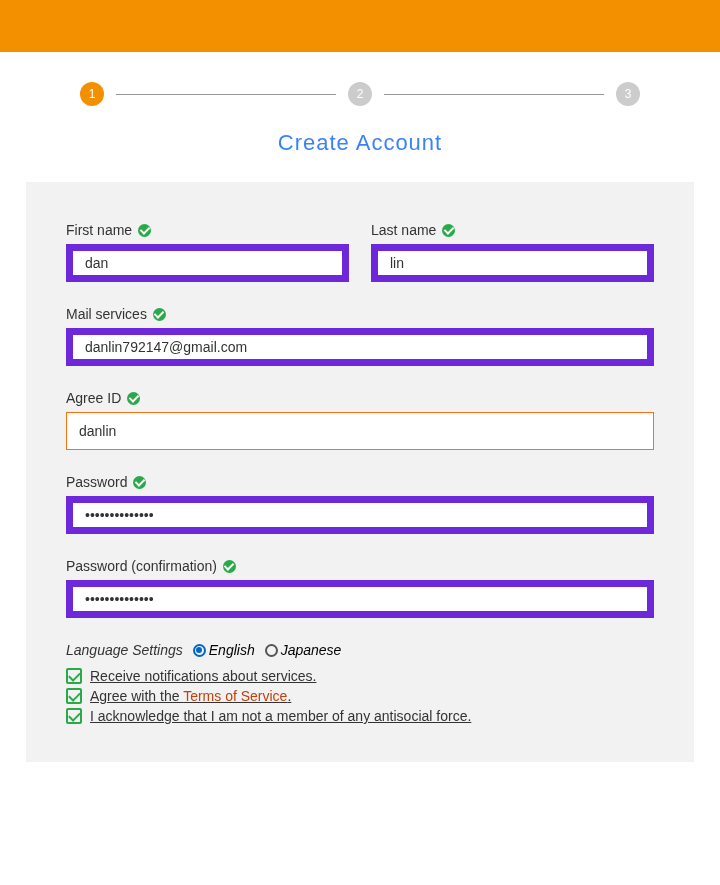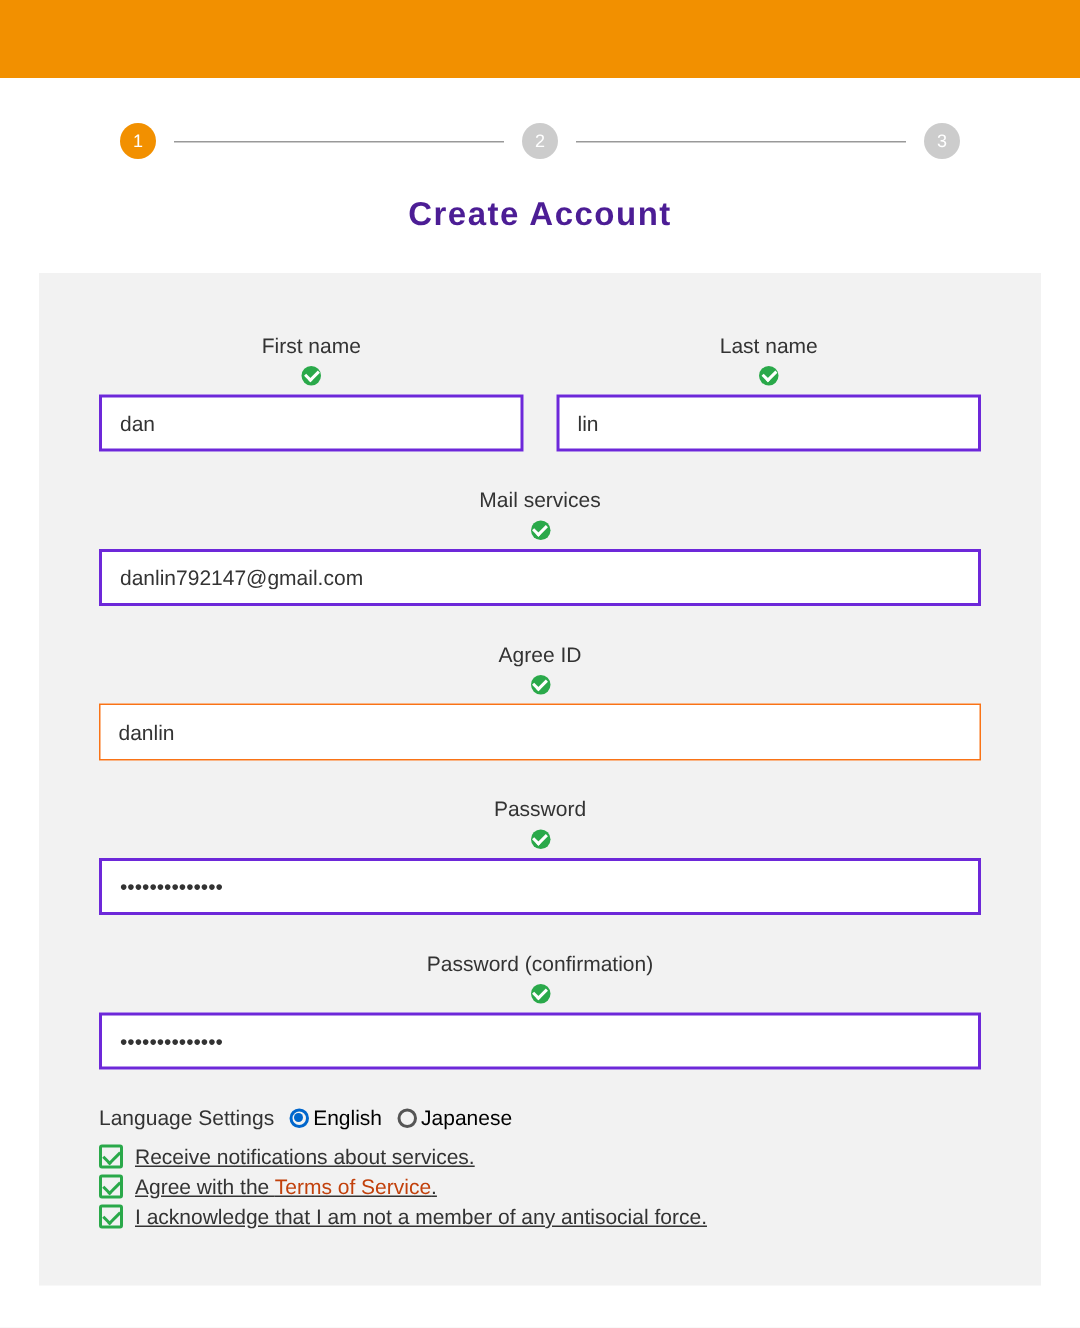--- a/index.html
+++ b/index.html
@@ -36,23 +36,23 @@
   }
   .step-circle.active { background: #f29000; }
   .step-circle.inactive { background: #ccc; }
   .step-line {
     flex: 1;
     height: 1px;
     background: #999;
   }
   .page-title {
     text-align: center;
-    color: #4c1d95;
+    color: #3b82f6;
     font-size: 22px;
-    font-weight: bold;
+    font-weight: normal;
     letter-spacing: 1px;
     margin-bottom: 26px;
   }
   .form-card {
     background: #f2f2f2;
     margin: 0 26px;
     padding: 40px 40px 34px;
   }
   .row {
     display: flex;
@@ -63,21 +63,20 @@
     margin-bottom: 24px;
   }
   .field-label {
     font-size: 14px;
     color: #333;
     margin-bottom: 6px;
     display: flex;
     align-items: center;
     gap: 6px;
     font-weight: 500;
-    flex-direction: column;
   }
   .valid-icon {
     width: 13px;
     height: 13px;
     border-radius: 50%;
     background: #2aa94a;
     display: inline-flex;
     align-items: center;
     justify-content: center;
   }
@@ -87,38 +86,39 @@
     width: 4px;
     height: 7px;
     border: solid #fff;
     border-width: 0 2px 2px 0;
     transform: rotate(45deg);
     margin-top: -2px;
   }
   .text-input {
     width: 100%;
     height: 38px;
-    border: 2px solid #6d28d9;
+    border: 7px solid #6d28d9;
     background: #fff;
     padding: 0 12px;
     font-size: 14px;
     color: #333;
     font-family: inherit;
   }
   .text-input.focused {
     border: 1px solid #f97316;
     outline: none;
   }
   .lang-row {
     display: flex;
     align-items: center;
     gap: 10px;
     font-size: 14px;
     margin-top: 4px;
     margin-bottom: 10px;
+    font-style: italic;
   }
   .lang-label { font-weight: 500; color: #333; }
   .radio-wrap { display: inline-flex; align-items: center; gap: 3px; font-size: 14px; }
   .radio {
     width: 13px; height: 13px; border-radius: 50%;
     border: 2px solid #0066cc; display: inline-flex;
     align-items: center; justify-content: center;
   }
   .radio.off { border-color: #555; }
   .radio.on::after {

